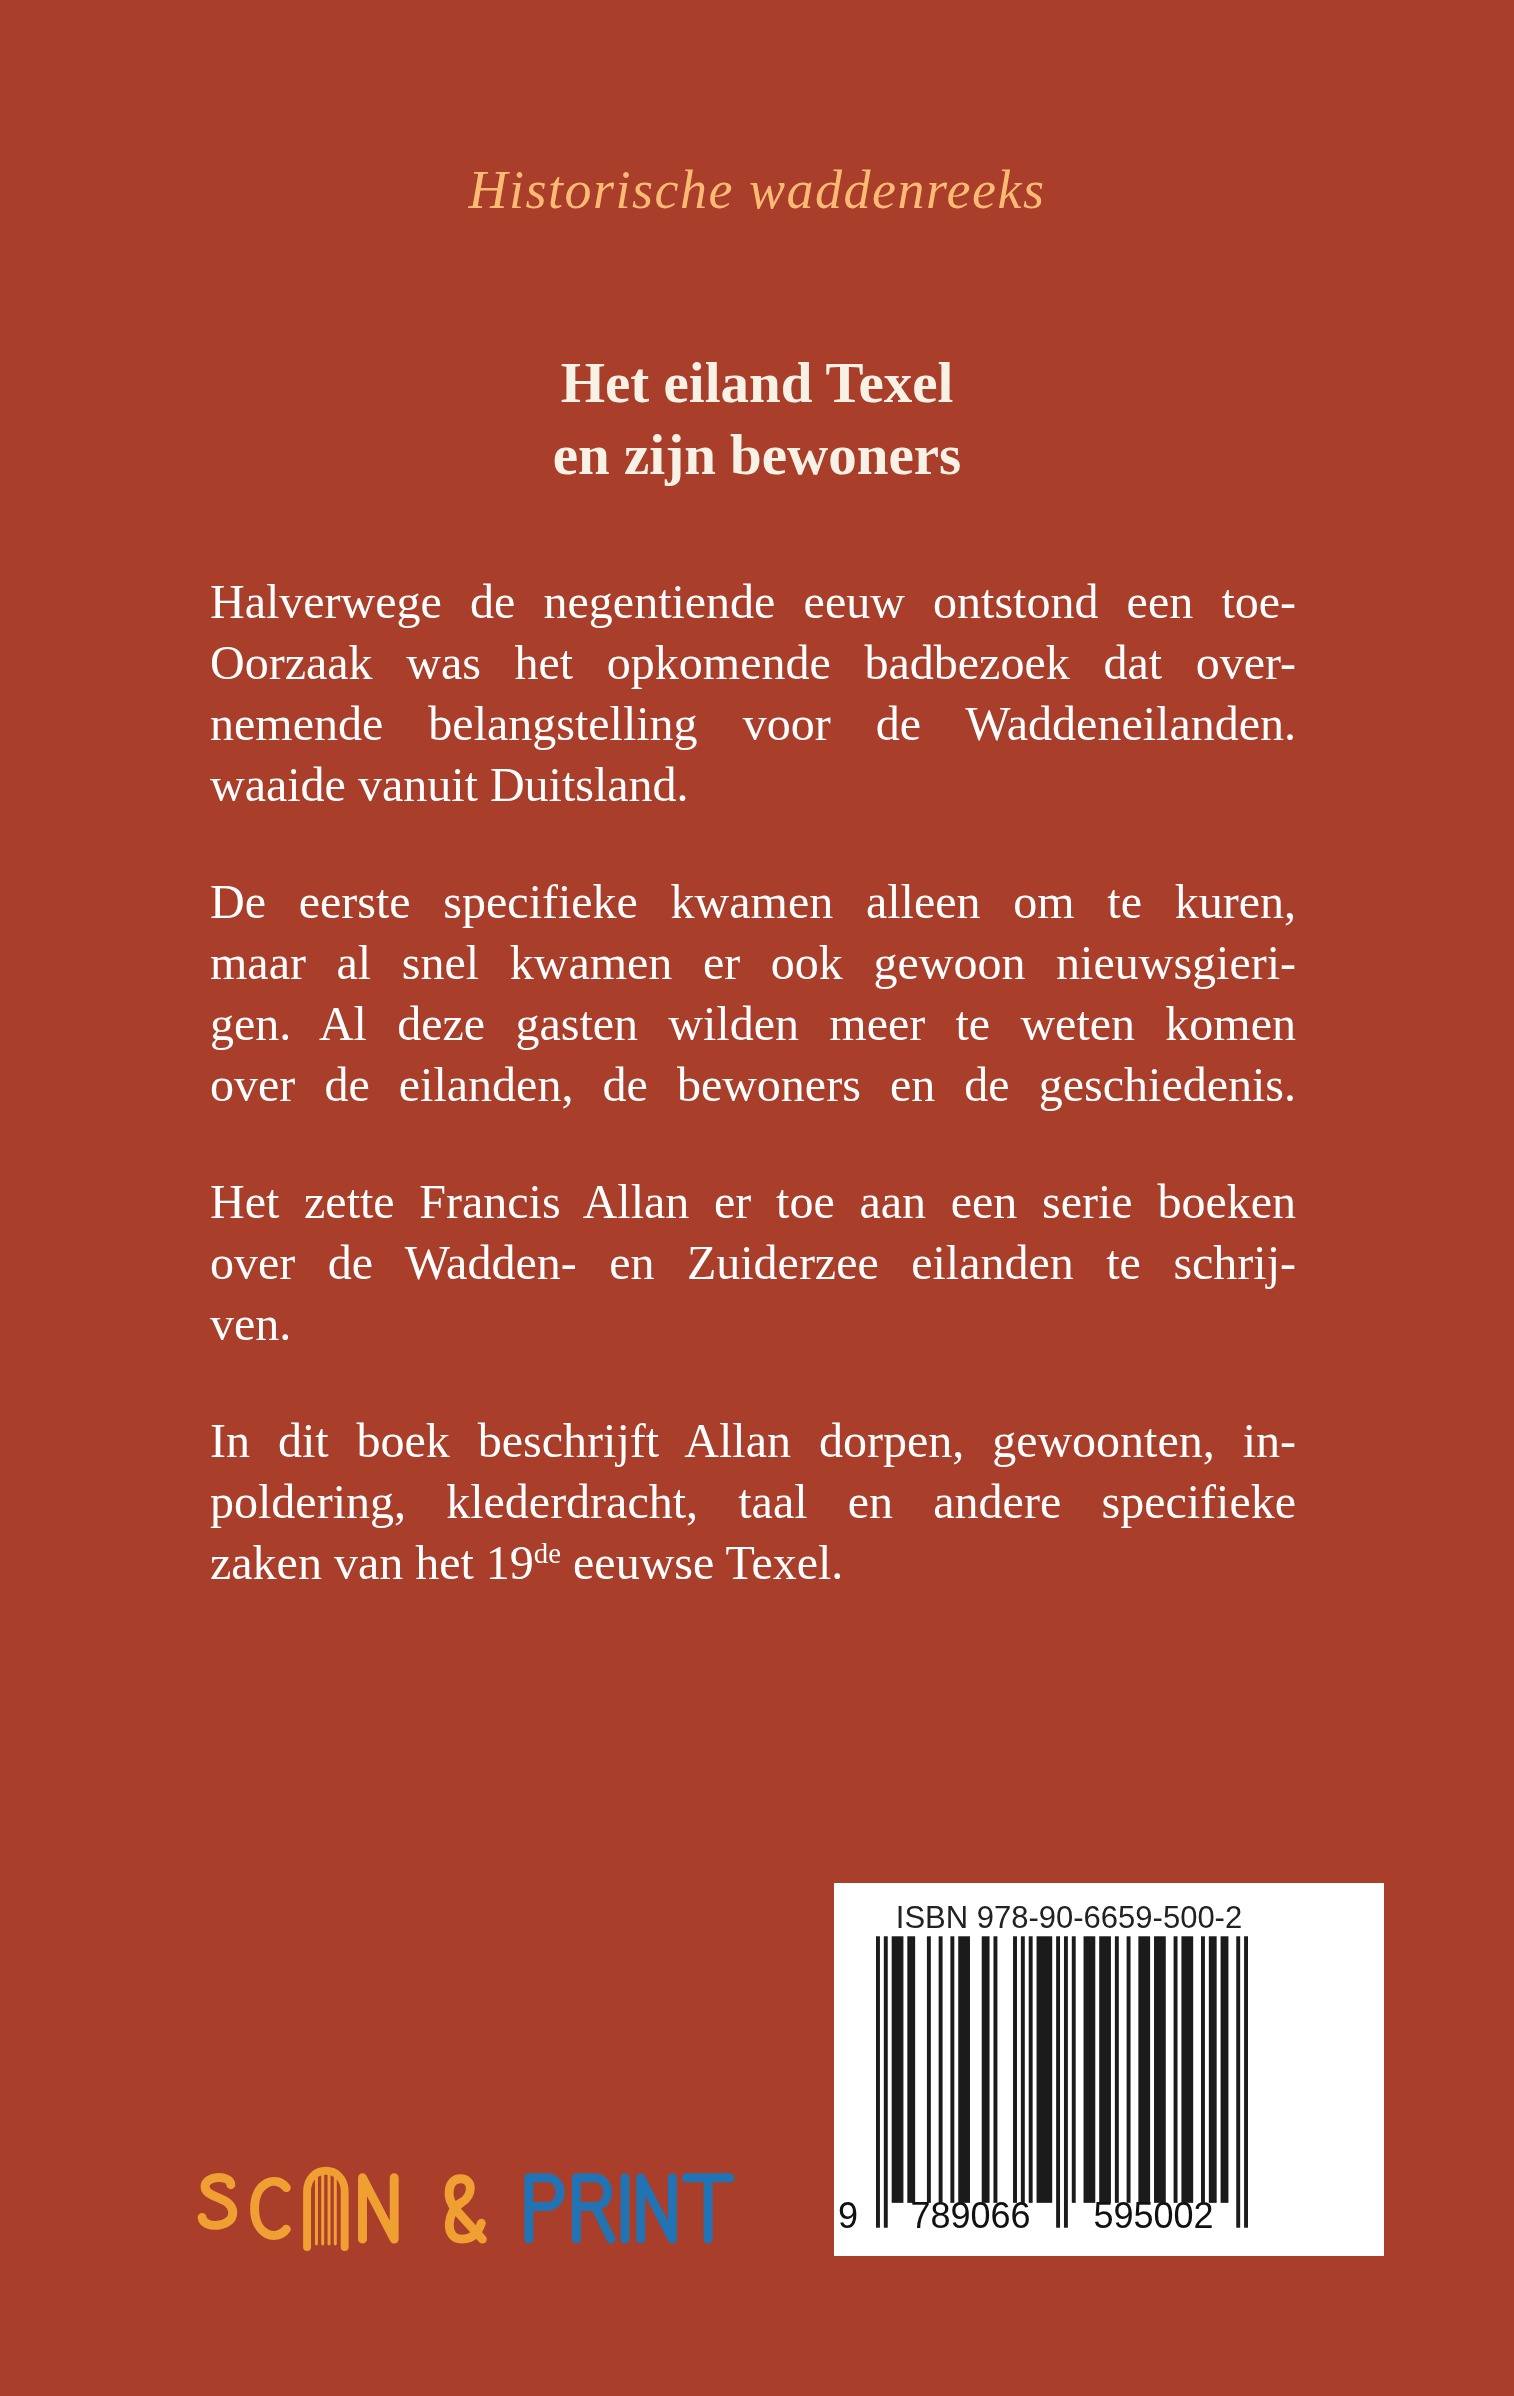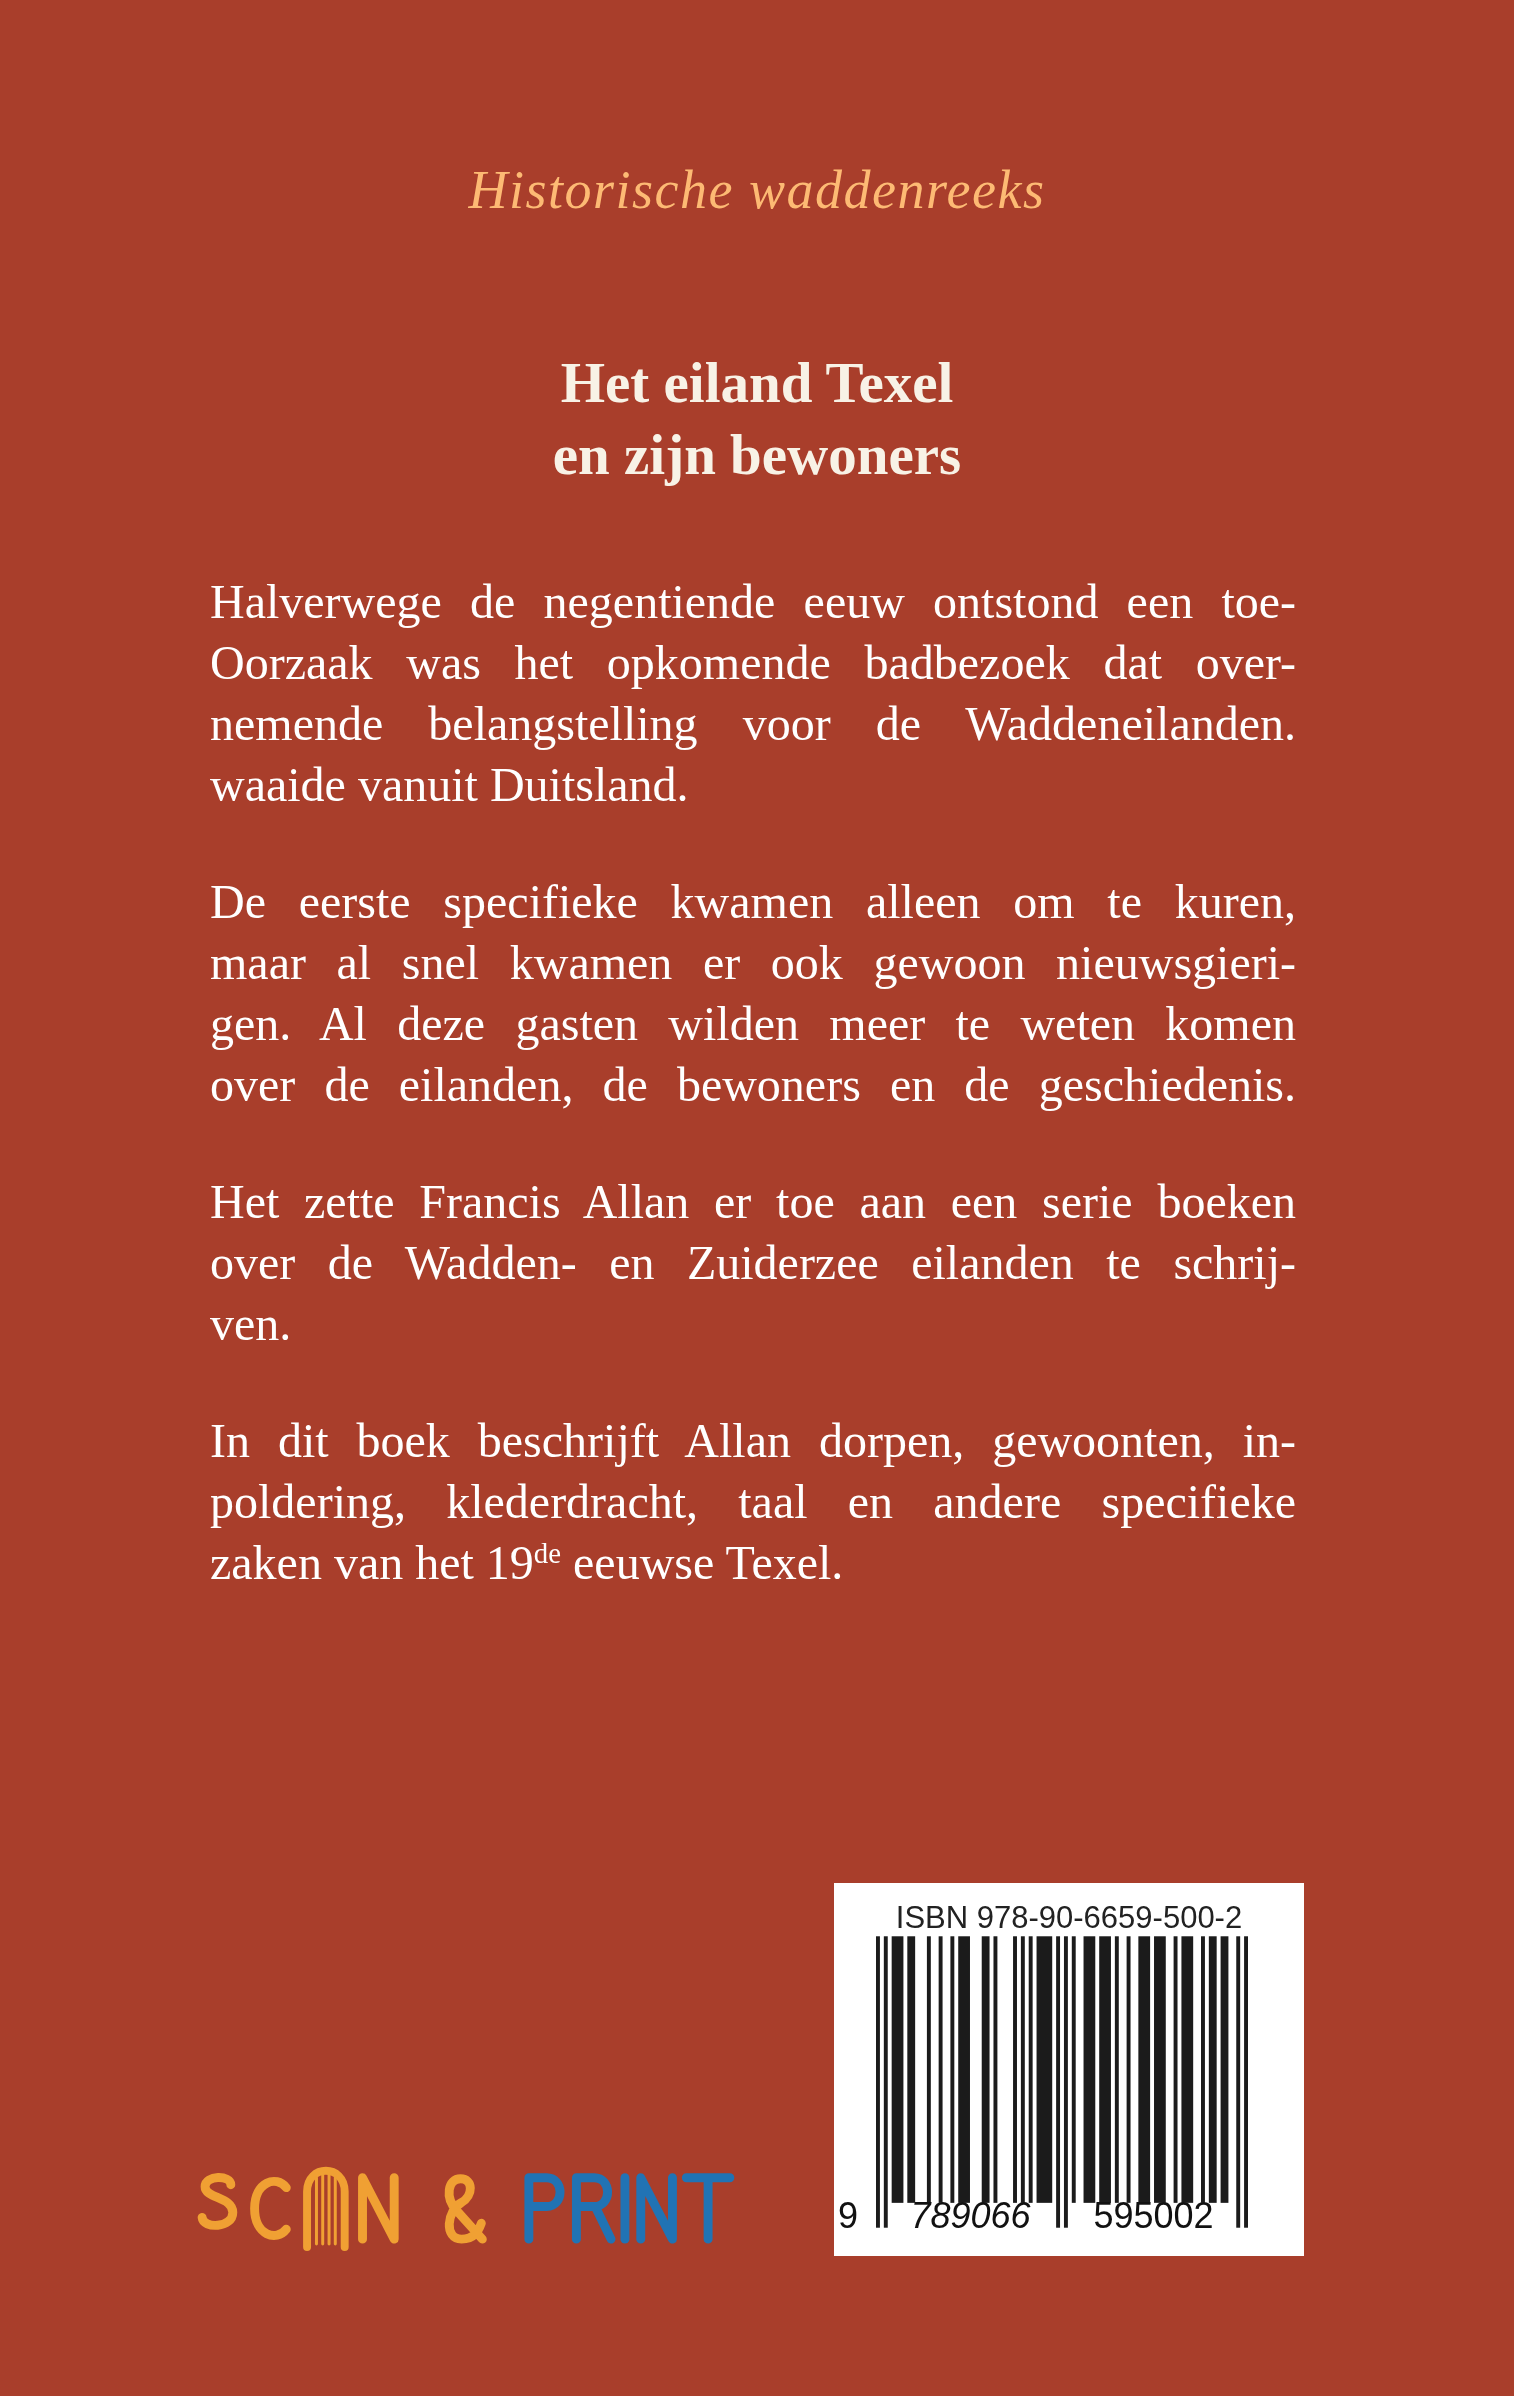--- a/index.html
+++ b/index.html
@@ -29,40 +29,40 @@
     position:absolute;left:210px;top:571px;width:1086px;
     font-size:48px;line-height:61px;
     color:#ffffff;
   }
   .para{margin:0 0 56px 0;}
   .para:last-child{margin-bottom:0;margin-top:24px;}
   .bline{text-align:left;}
   .bline.just{text-align:justify;text-align-last:justify;}
   .bline .sup{font-size:0.6em;position:relative;top:-0.55em;}
   .barcode-panel{
-    position:absolute;left:834px;top:1883px;width:470px;height:373px;
+    position:absolute;left:834px;top:1883px;width:550px;height:373px;
     background:#ffffff;
   }
   .isbn-label{
     position:absolute;left:0;top:17px;width:470px;
     text-align:center;
     font-family:"Liberation Sans", sans-serif;
     font-size:31px;line-height:36px;
     color:#222222;
     white-space:nowrap;
   }
   .bars-svg{position:absolute;left:42px;top:53px;}
   .bc-digit{
     position:absolute;top:311px;height:44px;
     font-family:"Liberation Sans", sans-serif;
     font-size:36px;line-height:44px;
     color:#111111;
   }
   .bc-prefix{left:4px;width:36px;text-align:left;}
-  .bc-left{left:54px;width:165px;text-align:center;font-style:italic;}
+  .bc-left{left:54px;width:165px;text-align:center;}
   .bc-right{left:237px;width:165px;text-align:center;}
   .logo{
     position:absolute;left:194px;top:2152px;width:542px;height:101px;
   }
   .logo svg{display:block;}
   .visually-hidden{
     position:absolute;width:1px;height:1px;overflow:hidden;
     clip:rect(0 0 0 0);white-space:nowrap;
   }
 </style>

